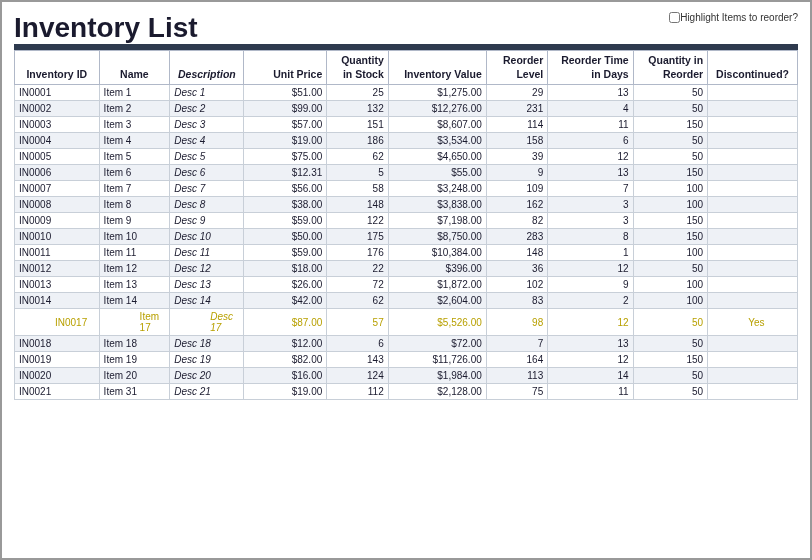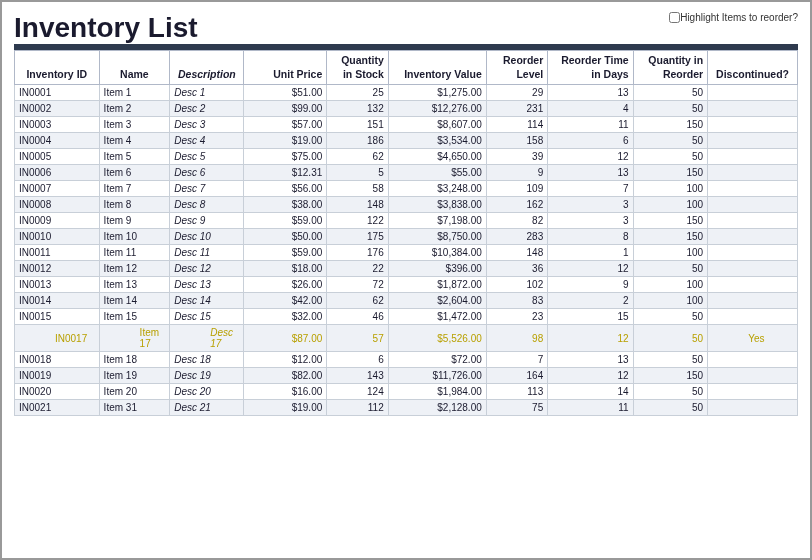--- a/index.html
+++ b/index.html
@@ -285,32 +285,20 @@
             <td class="col-name">Item 14</td>
             <td class="col-desc">Desc 14</td>
             <td class="col-price right">$42.00</td>
             <td class="col-qty right">62</td>
             <td class="col-inv right">$2,604.00</td>
             <td class="col-reorder right">83</td>
             <td class="col-reorder-time right">2</td>
             <td class="col-qty-reorder right">100</td>
             <td class="col-disc"></td>
           </tr>
-          <tr>
-            <td class="col-id">IN0015</td>
-            <td class="col-name">Item 15</td>
-            <td class="col-desc">Desc 15</td>
-            <td class="col-price right">$32.00</td>
-            <td class="col-qty right">46</td>
-            <td class="col-inv right">$1,472.00</td>
-            <td class="col-reorder right">23</td>
-            <td class="col-reorder-time right">15</td>
-            <td class="col-qty-reorder right">50</td>
-            <td class="col-disc"></td>
-          </tr>
           <tr class="discontinued-row">
             <td class="col-id">IN0017</td>
             <td class="col-name">Item 17</td>
             <td class="col-desc">Desc 17</td>
             <td class="col-price right">$87.00</td>
             <td class="col-qty right">57</td>
             <td class="col-inv right">$5,526.00</td>
             <td class="col-reorder right">98</td>
             <td class="col-reorder-time right">12</td>
             <td class="col-qty-reorder right">50</td>

